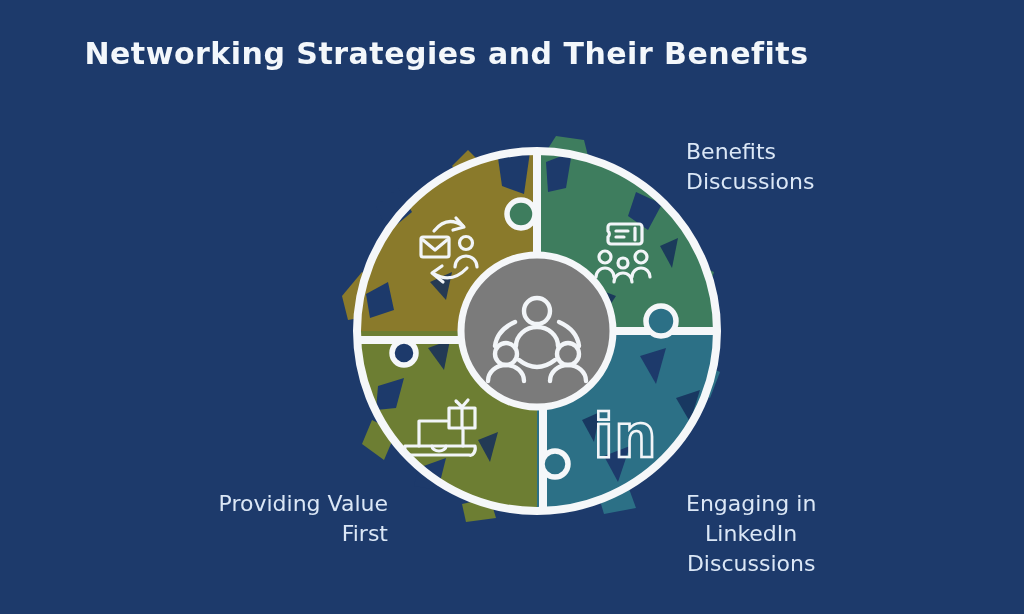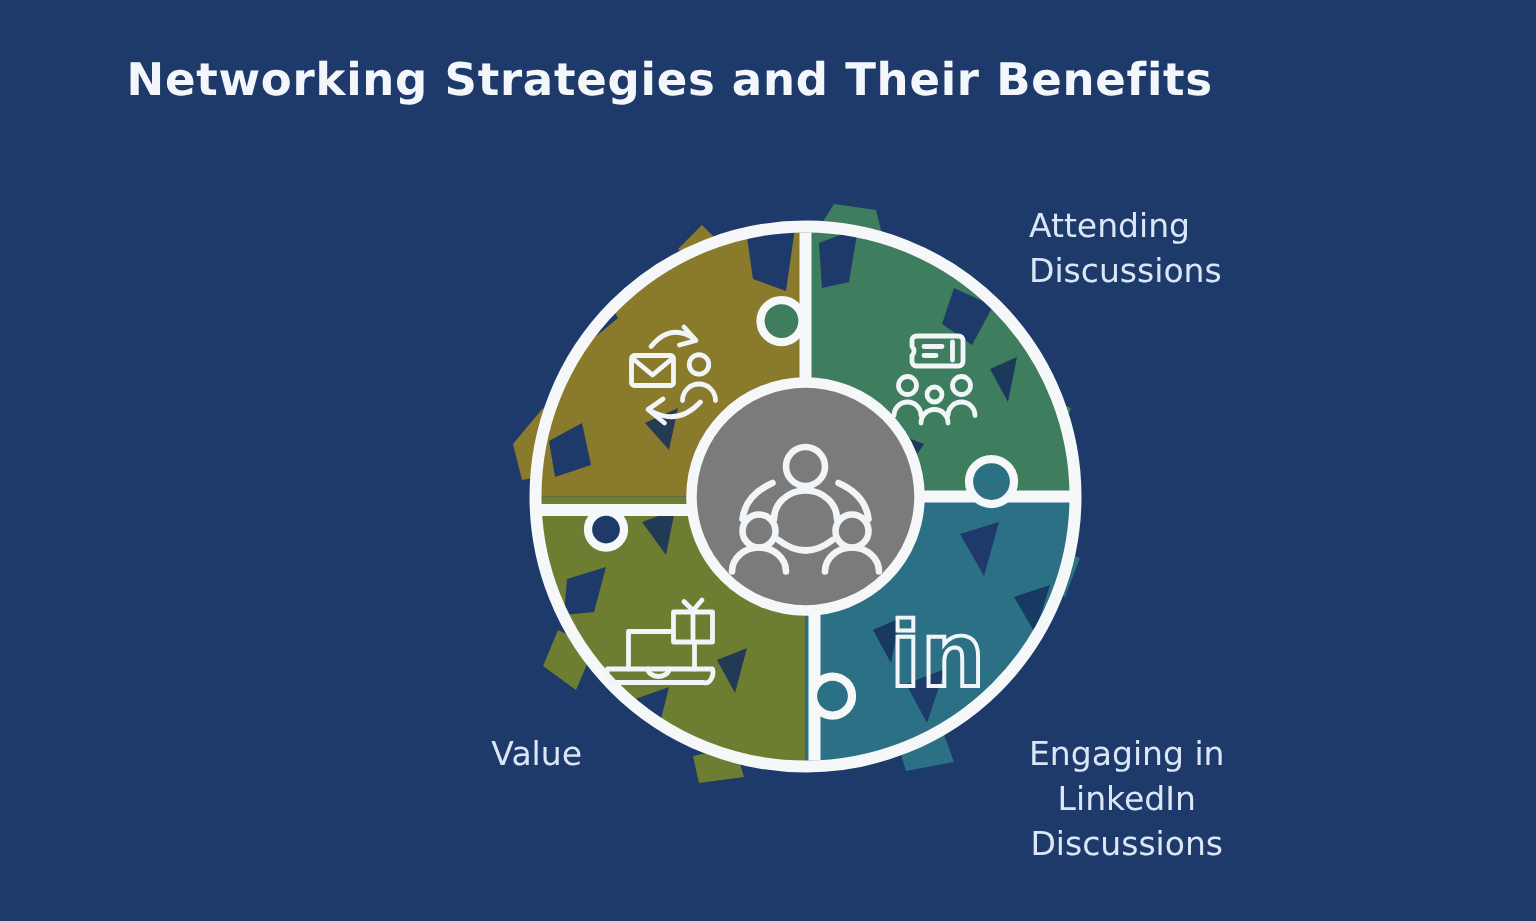--- a/index.html
+++ b/index.html
@@ -135,25 +135,26 @@
       <path d="M456,401 l6,6"></path>
       <path d="M468,400 l-6,7"></path>
     </g>
 
     <text x="625" y="457" text-anchor="middle" font-family="DejaVu Sans, Liberation Sans, sans-serif" font-size="60" font-weight="bold" fill="none" stroke="#f2f5f8" stroke-width="2.6">in</text>
   </svg>
 
   <div class="seg-label tl">
   </div>
   <div class="seg-label tr">
-    <div>Attending</div>
+    <div>Benefits</div>
     <div>Discussions</div>
   </div>
   <div class="seg-label bl">
-    <div>Value</div>
+    <div>Providing Value</div>
+    <div>First</div>
   </div>
   <div class="seg-label br">
     <div>Engaging in</div>
     <div>LinkedIn</div>
     <div>Discussions</div>
   </div>
 
 </div>
 
 </body></html>

